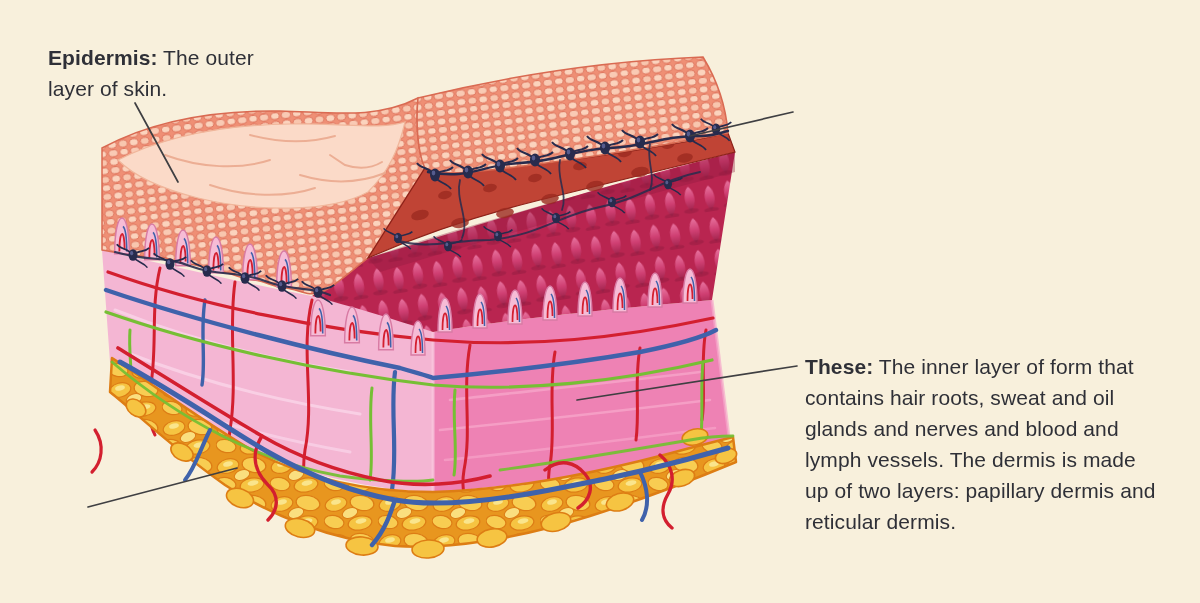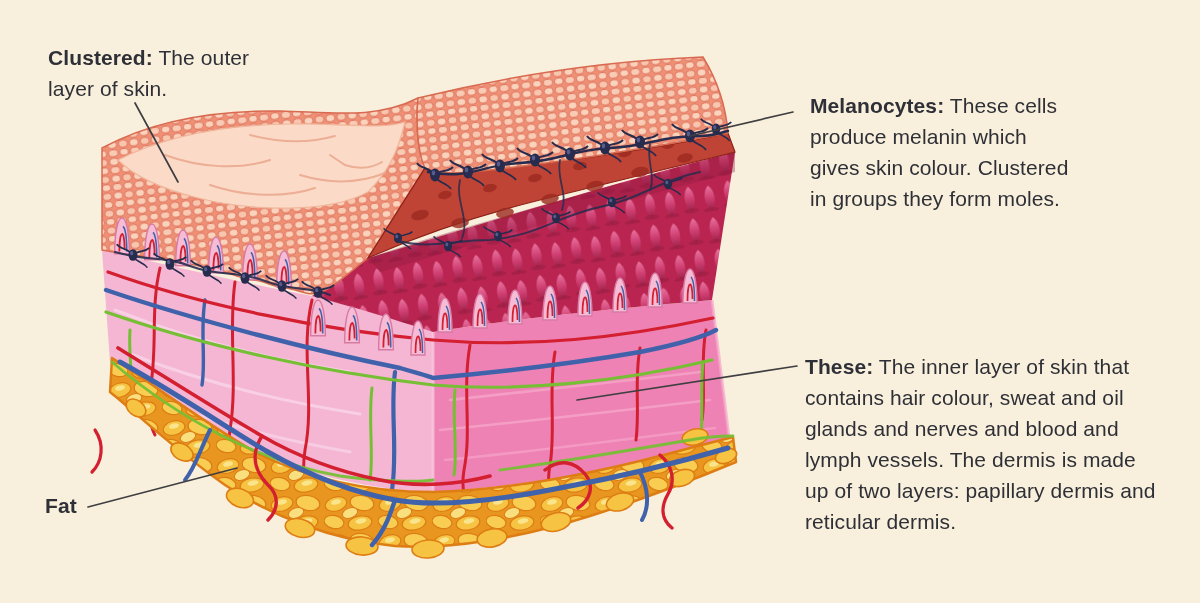--- a/index.html
+++ b/index.html
@@ -260,28 +260,22 @@
 
     <g stroke="#3f3f42" stroke-width="1.7" stroke-linecap="round">
       <line x1="135" y1="103" x2="178" y2="182"></line>
       <line x1="793" y1="112" x2="690" y2="136"></line>
       <line x1="797" y1="366" x2="577" y2="400"></line>
       <line x1="88" y1="507" x2="237" y2="468"></line>
     </g>
   </svg>
 
   <div class="label label-epidermis">
-    <b>Clustered:</b><span> The outer layer of skin.</span>
+    <b>Epidermis:</b><span> The outer layer of skin.</span>
   </div>
 
-  <div class="label label-melanocytes">
-    <b>Melanocytes:</b><span> These cells produce melanin which gives skin colour. Clustered in groups they form moles.</span>
+
+  <div class="label label-dermis">
+    <b>These:</b><span> The inner layer of form that contains hair roots, sweat and oil glands and nerves and blood and lymph vessels. The dermis is made up of two layers: papillary dermis and reticular dermis.</span>
   </div>
 
-  <div class="label label-dermis">
-    <b>These:</b><span> The inner layer of skin that contains hair colour, sweat and oil glands and nerves and blood and lymph vessels. The dermis is made up of two layers: papillary dermis and reticular dermis.</span>
-  </div>
-
-  <div class="label label-fat">
-    <b>Fat</b><span></span>
-  </div>
 
 </div>
 
 </body></html>

